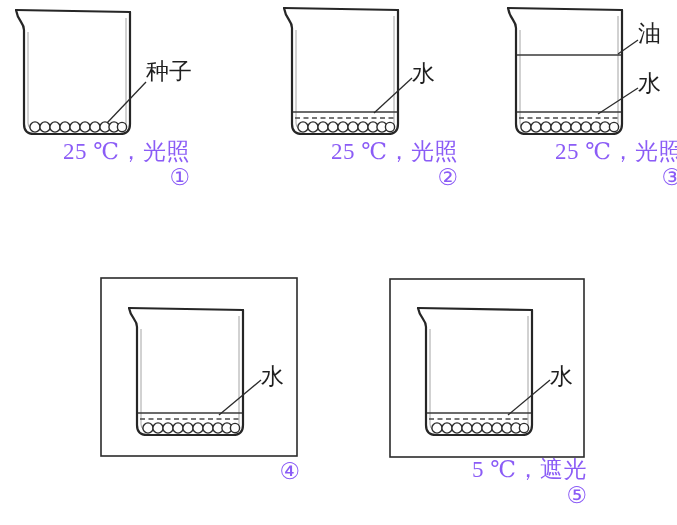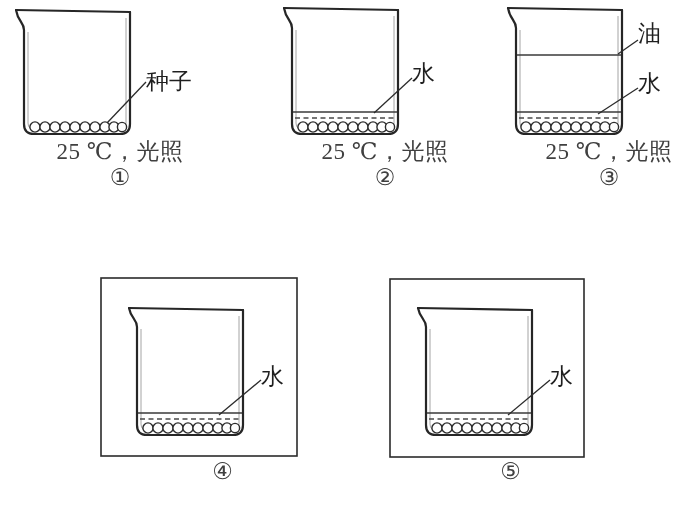--- a/index.html
+++ b/index.html
@@ -20,25 +20,24 @@
     left: 0;
     top: 0;
     width: 677px;
     height: 525px;
   }
   .setup {
     position: absolute;
   }
   .caption {
     position: absolute;
-    text-align: center;
+    text-align: right;
     white-space: nowrap;
     font-family: "Liberation Serif", "DejaVu Serif", serif;
-    color: #404040;
-    padding-left: 25px;
+    color: #8b5cf6;
   }
   .caption .cond {
     font-size: 23px;
     letter-spacing: 0.5px;
     display: block;
     line-height: 1.05;
   }
   .caption .numeral {
     font-size: 23px;
     display: block;
@@ -112,21 +111,21 @@
         <circle class="seed" cx="75" cy="127" r="5.1"></circle>
         <circle class="seed" cx="85" cy="127" r="5.1"></circle>
         <circle class="seed" cx="95" cy="127" r="5.1"></circle>
         <circle class="seed" cx="105" cy="127" r="5.1"></circle>
         <circle class="seed" cx="114" cy="127" r="5.1"></circle>
         <circle class="seed" cx="122" cy="127" r="4.6"></circle>
       </g>
 
       <line class="leader" x1="107" y1="123" x2="146" y2="82"></line>
     </svg>
-    <span class="anno" style="left:146px; top:70px;">种子</span>
+    <span class="anno" style="left:146px; top:60px;">种子</span>
     <div class="caption" style="left:0px; top:140px; width:190px;">
       <span class="cond">25 ℃，光照</span>
       <span class="numeral">①</span>
     </div>
   </div>
 
   <div class="setup" style="left:262px; top:0px; width:240px; height:200px;">
     <svg width="240" height="145" viewBox="0 0 240 145">
       <path class="beaker-outline" d="M22,8 C24,20 30,20 30,28 L30,124 Q30,134 40,134 L126,134 Q136,134 136,124 L136,10"></path>
       <path class="beaker-inner" d="M34,30 L34,123 Q34,130 42,130 L124,130 Q132,130 132,123 L132,16"></path>
@@ -236,17 +235,18 @@
         <circle class="seed" cx="103" cy="158" r="5.1"></circle>
         <circle class="seed" cx="113" cy="158" r="5.1"></circle>
         <circle class="seed" cx="123" cy="158" r="5.1"></circle>
         <circle class="seed" cx="132" cy="158" r="5.1"></circle>
         <circle class="seed" cx="140" cy="158" r="4.6"></circle>
       </g>
       <line class="leader" x1="124" y1="145" x2="166" y2="110"></line>
     </svg>
     <span class="anno" style="left:166px; top:95px;">水</span>
     <div class="caption" style="left:0px; top:188px; width:203px;">
+      <span class="cond">5 ℃，遮光</span>
       <span class="numeral">⑤</span>
     </div>
   </div>
 
 </div>
 
 </body></html>

